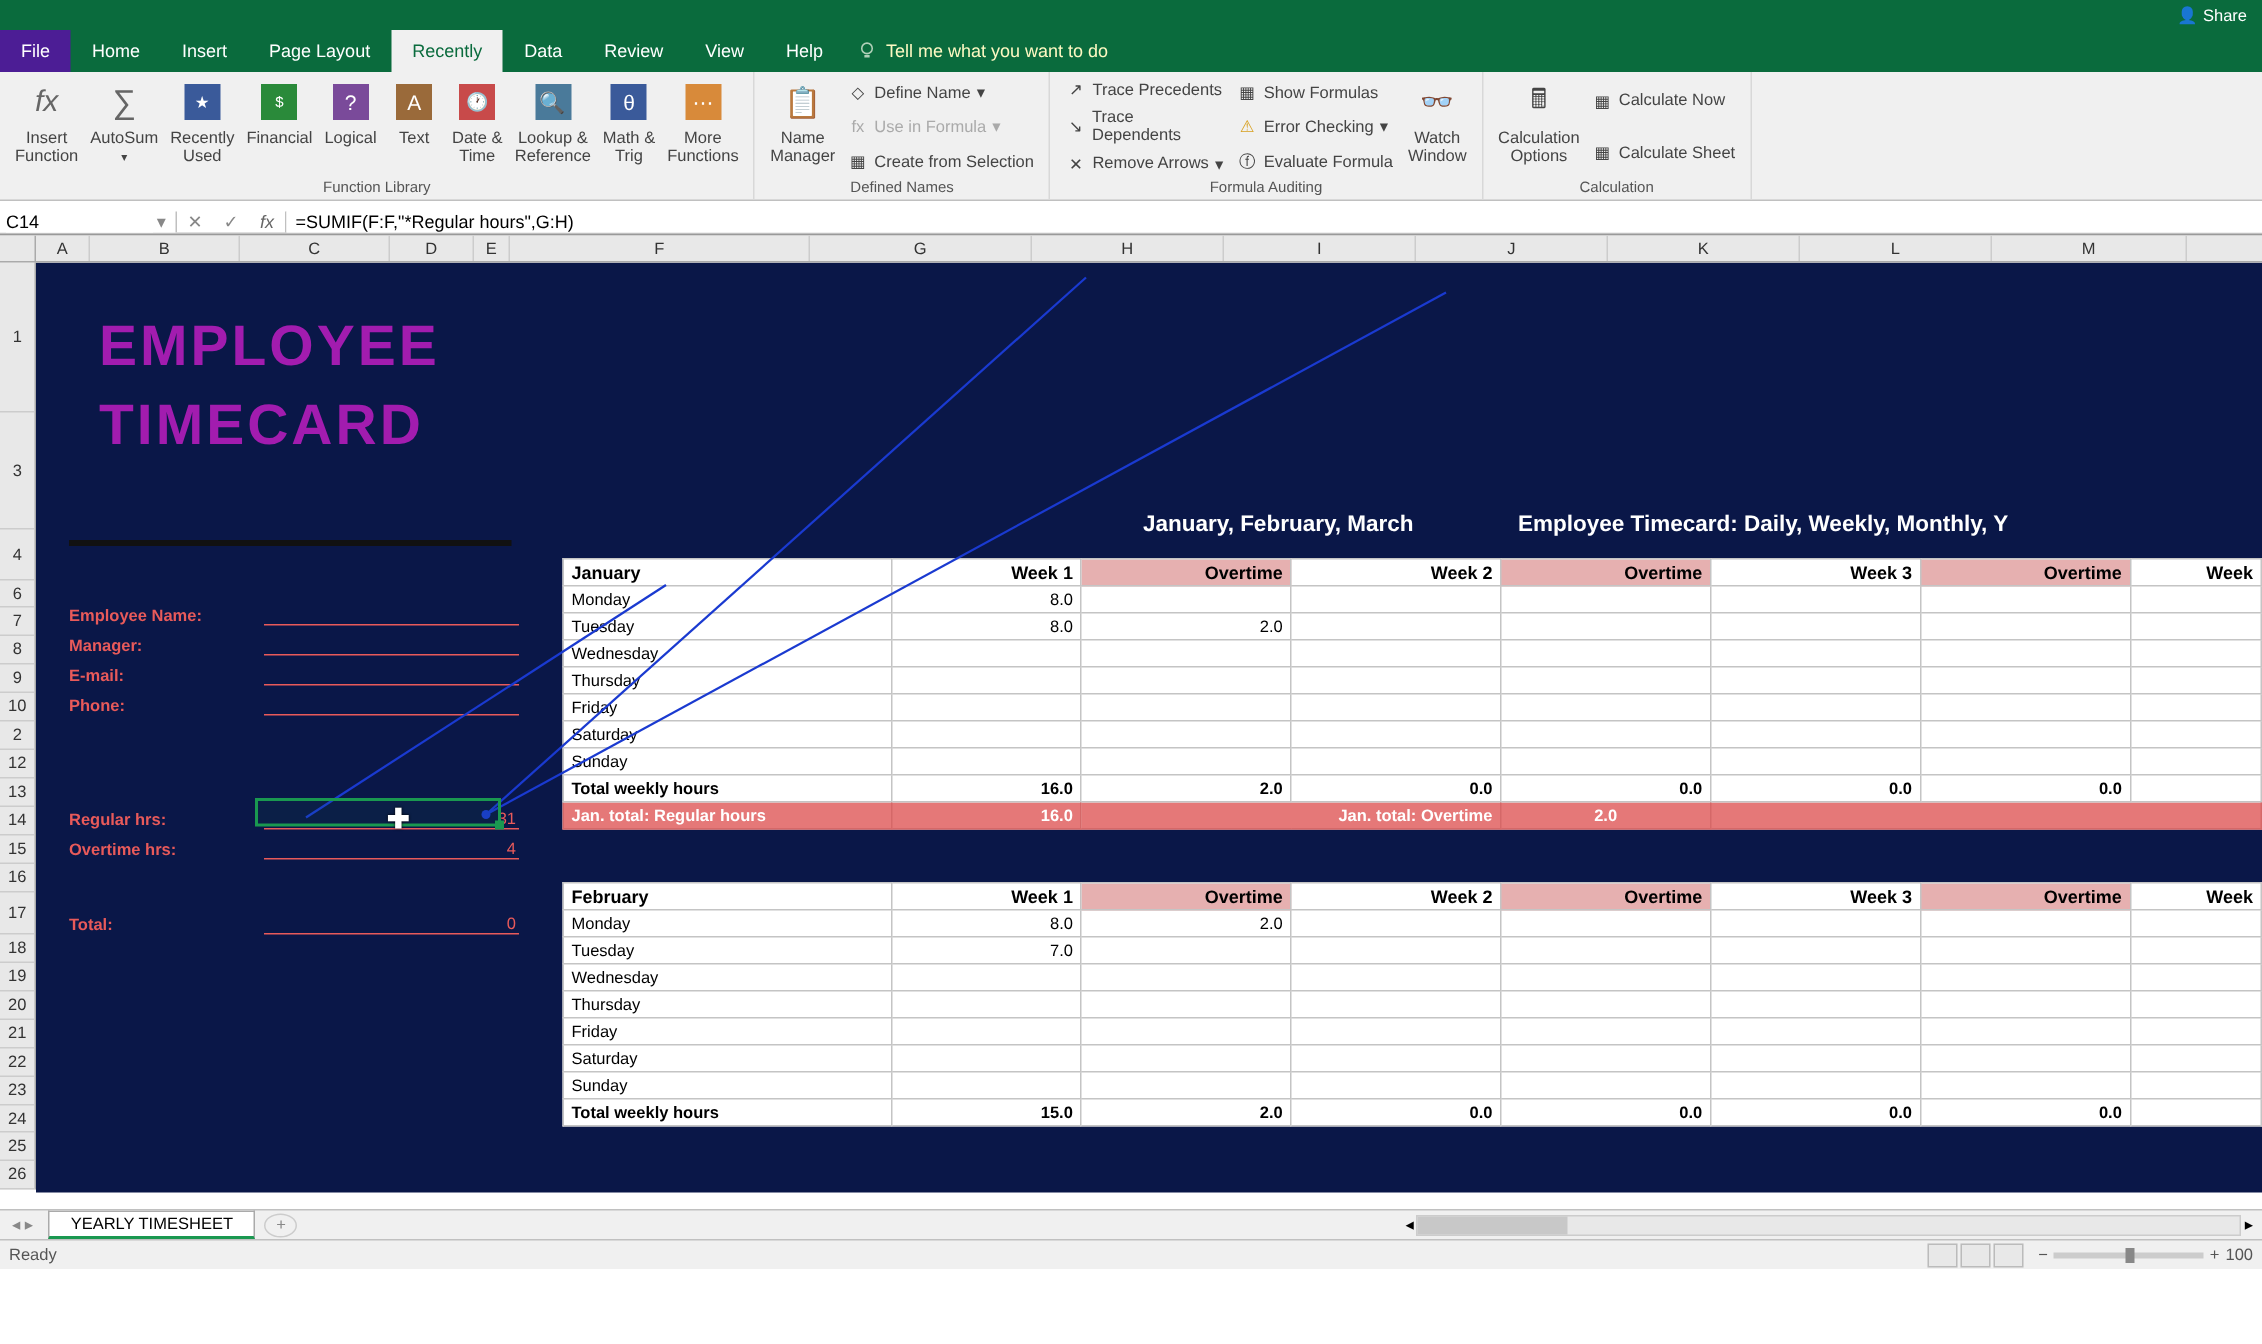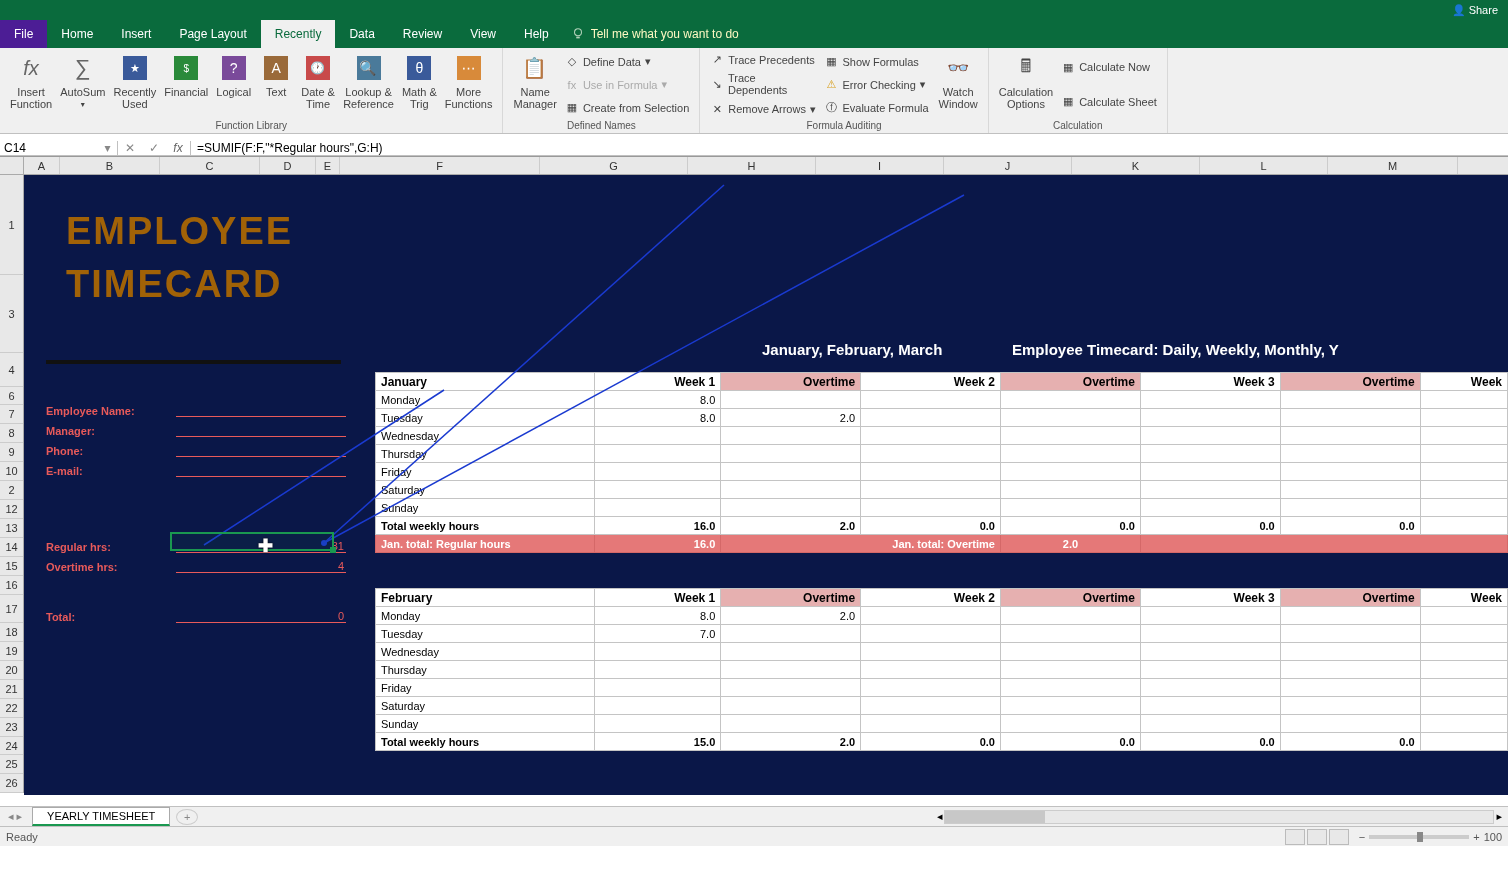--- a/index.html
+++ b/index.html
@@ -43,21 +43,21 @@
 .sheet-wrap { position: relative; height: 650px; overflow: hidden; border-top: 1px solid #999; }
 .corner { position: absolute; top: 0; left: 0; width: 24px; height: 18px; background: #e8e8e8; border-right: 1px solid #aaa; border-bottom: 1px solid #aaa; z-index: 3; }
 .col-headers { position: absolute; top: 0; left: 24px; right: 0; height: 18px; display: flex; background: #e8e8e8; border-bottom: 1px solid #aaa; z-index: 2; }
 .col-h { border-right: 1px solid #ccc; text-align: center; font-size: 11px; color: #333; display: flex; align-items: center; justify-content: center; flex-shrink: 0; }
 .row-headers { position: absolute; top: 18px; left: 0; width: 24px; background: #e8e8e8; border-right: 1px solid #aaa; z-index: 2; }
 .row-h { border-bottom: 1px solid #ccc; text-align: center; font-size: 11px; color: #333; display: flex; align-items: center; justify-content: center; }
 .grid { position: absolute; top: 18px; left: 24px; right: 0; bottom: 0; }
 
 
 .dark-bg { position: absolute; top: 0; left: 0; right: 0; height: 620px; background: #0a1748; }
-.big-title { position: absolute; top: 30px; left: 42px; font-size: 38px; font-weight: 800; color: #a16207; letter-spacing: 2px; line-height: 1.4; }
+.big-title { position: absolute; top: 30px; left: 42px; font-size: 38px; font-weight: 800; color: #a21caf; letter-spacing: 2px; line-height: 1.4; }
 .period-label { position: absolute; top: 166px; left: 738px; color: #fff; font-weight: bold; font-size: 15px; }
 .chart-label { position: absolute; top: 166px; left: 988px; color: #fff; font-weight: bold; font-size: 15px; white-space: nowrap; }
 .form-section { position: absolute; top: 226px; left: 22px; width: 300px; }
 .form-row { display: flex; align-items: center; margin-bottom: 1px; height: 19px; }
 .form-lbl { color: #e85a5a; font-weight: bold; font-size: 11px; width: 130px; }
 .form-line { flex: 1; border-bottom: 1px solid #e85a5a; height: 12px; }
 .form-val { color: #e85a5a; font-size: 11px; text-align: right; flex: 1; border-bottom: 1px solid #e85a5a; padding-right: 2px; }
 .hr-line { border-top: 4px solid #111; position: absolute; width: 295px; left: 22px; top: 185px; }
 .selected-cell { position: absolute; border: 2px solid #1a9850; background: rgba(30,130,60,0.08); top: 357px; left: 146px; width: 164px; height: 19px; z-index: 4; }
 .selected-cell::after { content: ''; position: absolute; right: -4px; bottom: -4px; width: 6px; height: 6px; background: #1a9850; }
@@ -199,21 +199,21 @@
   <div class="ribbon-group">
     <div class="ribbon-buttons">
       <div class="ribbon-btn">
           <div class="icon-box">
             <span style="font-size:20px">📋</span>
           </div>
           <span style="white-space:pre-line">Name
 Manager</span>
         </div>
       <div class="ribbon-col">
-        <div class="ribbon-mini"><span class="mini-icon">◇</span><span>Define Data</span> ▾</div>
+        <div class="ribbon-mini"><span class="mini-icon">◇</span><span>Define Name</span> ▾</div>
         <div class="ribbon-mini disabled"><span class="mini-icon">fx</span><span>Use in Formula</span> ▾</div>
         <div class="ribbon-mini">
             <span class="mini-icon">▦</span>
             <span>Create from Selection</span>
           </div>
       </div>
     </div>
     <div class="ribbon-label">Defined Names</div>
   </div>
 
@@ -344,25 +344,25 @@
     <div class="form-section">
       <div class="form-row">
           <span class="form-lbl">Employee Name:</span>
           <span class="form-line"></span>
         </div>
       <div class="form-row">
           <span class="form-lbl">Manager:</span>
           <span class="form-line"></span>
         </div>
       <div class="form-row">
+          <span class="form-lbl">E-mail:</span>
+          <span class="form-line"></span>
+        </div>
+      <div class="form-row">
           <span class="form-lbl">Phone:</span>
-          <span class="form-line"></span>
-        </div>
-      <div class="form-row">
-          <span class="form-lbl">E-mail:</span>
           <span class="form-line"></span>
         </div>
       <div style="height:56px"></div>
       <div class="form-row">
           <span class="form-lbl">Regular hrs:</span>
           <span class="form-val">31</span>
         </div>
       <div class="form-row">
           <span class="form-lbl">Overtime hrs:</span>
           <span class="form-val">4</span>

